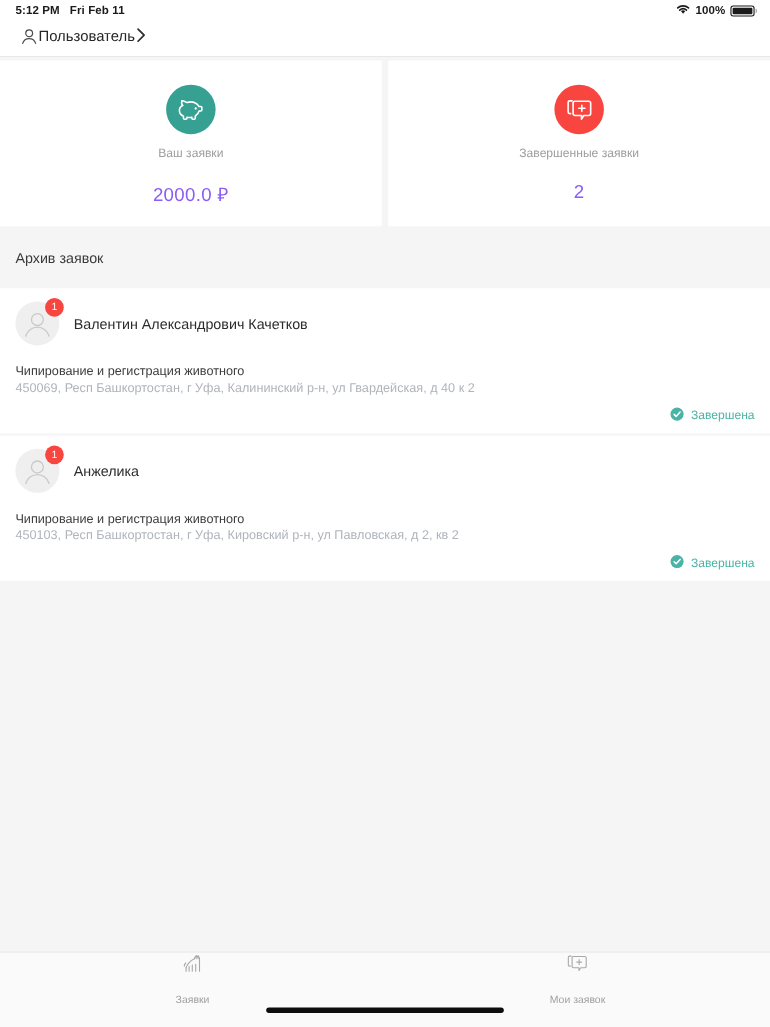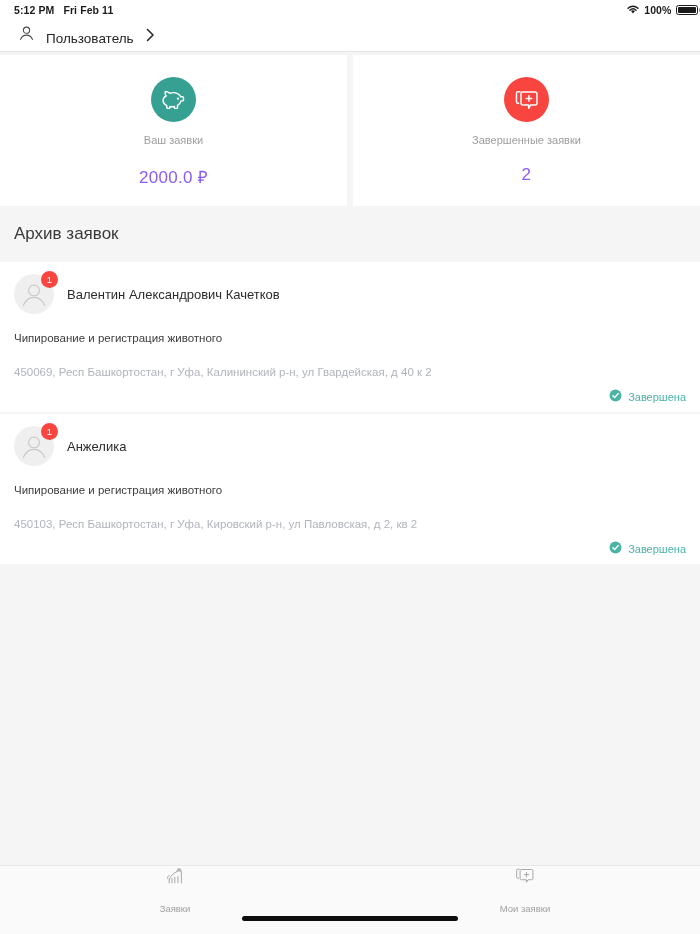--- a/index.html
+++ b/index.html
@@ -9,42 +9,42 @@
     background: #f2f2f2;
     overflow: hidden;
     -webkit-font-smoothing: antialiased;
   }
   .screen { width: 700px; height: 934px; position: relative; background: #f5f5f5; display: flex; flex-direction: column; }
 
   
   .statusbar {
     height: 20px; background: #ffffff;
     display: flex; align-items: center; justify-content: space-between;
-    padding: 0 0 0 14px;
+    padding: 0 12px 0 14px;
     font-size: 10.5px; font-weight: bold; color: #1b1b1b;
     letter-spacing: .1px;
   }
   .sb-left { display: flex; align-items: center; gap: 9px; }
   .sb-right { display: flex; align-items: center; gap: 4px; }
   .wifi-icon { display: block; }
   .batt { display: flex; align-items: center; gap: 1px; }
   .batt-body {
     width: 22px; height: 10px; border: 1px solid #1b1b1b; border-radius: 2.5px;
     padding: 1px; display: block;
   }
   .batt-fill { width: 100%; height: 100%; background: #1b1b1b; border-radius: 1px; display: block; }
   .batt-cap { width: 1.5px; height: 4px; background: #9a9a9a; border-radius: 0 1px 1px 0; display: block; }
 
   
   .header {
     height: 32px; background: #ffffff;
     display: flex; align-items: center; padding: 0 18px;
     border-bottom: 1px solid #e6e6e6;
   }
-  .header-user { display: flex; align-items: flex-end; gap: 11px; }
+  .header-user { display: flex; align-items: flex-start; }
   .header-name { font-size: 13.5px; color: #262626; }
   .chev { display: block; }
 
   
   .cards { display: flex; gap: 6px; background: #f5f5f5; padding: 3px 0 0 0; }
   .card {
     background: #ffffff; flex: 1;
     height: 151px;
     display: flex; flex-direction: column; align-items: center; justify-content: flex-start;
     padding-top: 22px;
@@ -55,21 +55,21 @@
   }
   .icon-income { background: #36a093; }
   .icon-orders { background: #f8453f; }
   .card-label { margin-top: 12px; font-size: 11px; color: #9d9d9d; }
   .card-value { margin-top: 19px; font-size: 17px; color: #8b5cf6; letter-spacing: .3px; }
 
   
   .archive-head {
     height: 56px; display: flex; align-items: center;
     padding: 0 14px; background: #f5f5f5;
-    font-size: 17px; color: #3a3a3a;
+    font-size: 13px; color: #3a3a3a;
   }
 
   .req-list { background: #f5f5f5; }
   .req-item {
     background: #ffffff; padding: 10px 14px 8px 14px;
     margin-bottom: 2px;
   }
   .req-top { display: flex; align-items: center; gap: 13px; height: 44px; }
   .avatar-wrap { position: relative; width: 40px; height: 40px; flex: none; }
   .avatar {
@@ -78,21 +78,21 @@
   }
   .badge {
     position: absolute; top: -3px; right: -4px;
     min-width: 17px; height: 17px; border-radius: 50%;
     background: #f8453f; color: #fff; font-size: 9.5px;
     display: flex; align-items: center; justify-content: center;
     line-height: 1;
   }
   .req-name { font-size: 13px; color: #2c2c2c; }
   .req-service { font-size: 11.5px; color: #3d3d3d; margin-top: 16px; }
-  .req-address { font-size: 11.5px; color: #b0b4bb; margin-top: 22px; }
+  .req-address { font-size: 11.5px; color: #b0b4bb; margin-top: 3px; }
   .req-status-row { display: flex; justify-content: flex-end; align-items: center; margin-top: 11px; }
   .status { display: flex; align-items: center; gap: 6px; font-size: 11px; color: #49b3a5; }
 
   
   .spacer { flex: 1; background: #f5f5f5; }
   .tabbar {
     height: 49px; background: #fafafa;
     border-top: 1px solid #e8e8e8;
     display: flex; align-items: center;
   }
@@ -255,21 +255,21 @@
     </div>
 
     <div class="tab">
       <span>
         <svg width="20" height="20" viewBox="0 0 24 24">
           <path d="M5.2 3.8 L3.4 3.8 A1.4 1.4 0 0 0 2.0 5.2 L2.0 13.4 A1.4 1.4 0 0 0 3.4 14.8 L4.2 14.8" stroke="#a8a8a8" stroke-width="1.2" fill="none" stroke-linecap="round" stroke-linejoin="round"></path>
           <path d="M7.6 4.2 L20.0 4.2 A1.5 1.5 0 0 1 21.5 5.7 L21.5 15.0 A1.5 1.5 0 0 1 20.0 16.5 L15.6 16.5 L13.6 19.6 L13.6 16.5 L7.6 16.5 A1.5 1.5 0 0 1 6.1 15.0 L6.1 5.7 A1.5 1.5 0 0 1 7.6 4.2 Z" stroke="#a8a8a8" stroke-width="1.2" fill="none" stroke-linejoin="round"></path>
           <path d="M13.8 7.7 L13.8 13.0 M11.2 10.35 L16.4 10.35" stroke="#a8a8a8" stroke-width="1.2" stroke-linecap="round"></path>
         </svg>
       </span>
-      <span class="tab-label">Мои заявки</span>
+      <span class="tab-label">Мои заявок</span>
     </div>
 
 
   </div>
 
   <div class="home-indicator-wrap">
     <div class="home-indicator"></div>
   </div>
 
 </div>

